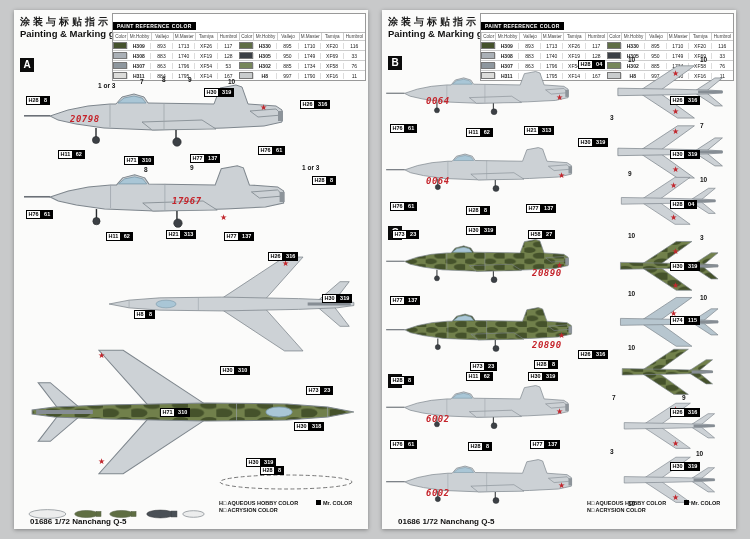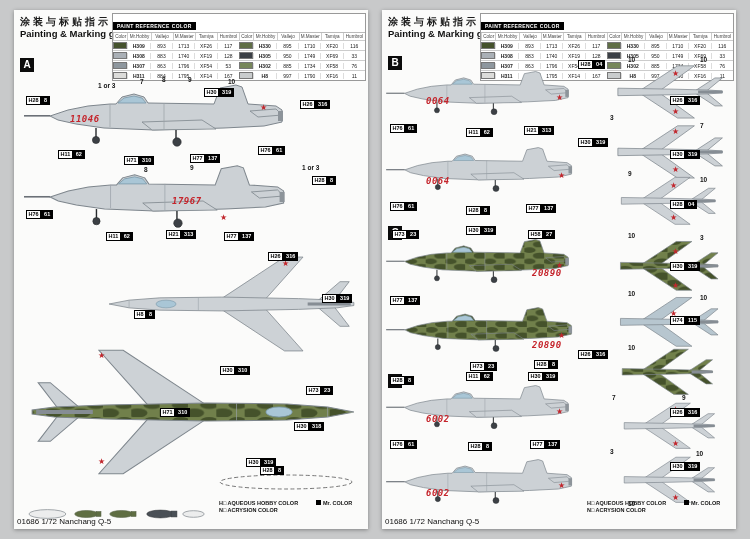--- a/index.html
+++ b/index.html
@@ -43,21 +43,21 @@
   .note{position:absolute;font-size:6.5px;font-weight:700;color:#111;white-space:nowrap;}
   
   .acnum{position:absolute;color:#c5242b;font-family:"DejaVu Sans Mono",monospace;
     font-weight:700;font-style:italic;font-size:9px;letter-spacing:.5px;}
   
   .star{position:absolute;color:#c1272d;font-size:8px;line-height:8px;}
   
   .legend{position:absolute;font-size:5.5px;font-weight:600;color:#111;line-height:7px;}
   .legend-mr{position:absolute;font-size:5.5px;font-weight:600;color:#111;}
   .legend-mr .sq{display:inline-block;width:5px;height:5px;background:#000;margin-right:2px;}
-  .footer{position:absolute;left:3px;bottom:3px;font-size:8px;font-weight:400;color:#111;}
+  .footer{position:absolute;left:16px;bottom:3px;font-size:8px;font-weight:700;color:#111;}
 </style>
 </head>
 <body>
 
 <svg width="0" height="0" style="position:absolute" aria-hidden="true">
   <defs>
     <pattern id="camoPat" patternUnits="userSpaceOnUse" width="28" height="16">
       <rect width="28" height="16" fill="#71804b"></rect>
       <ellipse cx="7" cy="4" rx="9" ry="4" fill="#45522b"></ellipse>
       <ellipse cx="22" cy="12" rx="10" ry="4.5" fill="#45522b"></ellipse>
@@ -241,21 +241,21 @@
     </svg>
   <svg class="ac" style="left:202px;top:462px;width:140px;height:20px">
       <use href="#tank-dashed"></use>
     </svg>
   <svg class="ac" style="left:12px;top:492px;width:185px;height:24px">
       <use href="#parts-row"></use>
     </svg>
 
   <div class="layer">
 
-  <div class="acnum" style="left: 56px; top: 104px;">11046</div>
+  <div class="acnum" style="left: 56px; top: 104px;">20798</div>
       <div class="acnum" style="left: 158px; top: 186px;">17967</div>
     </div>
   <div class="layer">
 
   <span class="star" style="left: 246px; top: 94px;">★</span>
       <span class="star" style="left: 206px; top: 204px;">★</span>
       <span class="star" style="left: 268px; top: 250px;">★</span>
       <span class="star" style="left: 84px; top: 342px;">★</span>
       <span class="star" style="left: 84px; top: 448px;">★</span>
     </div>

